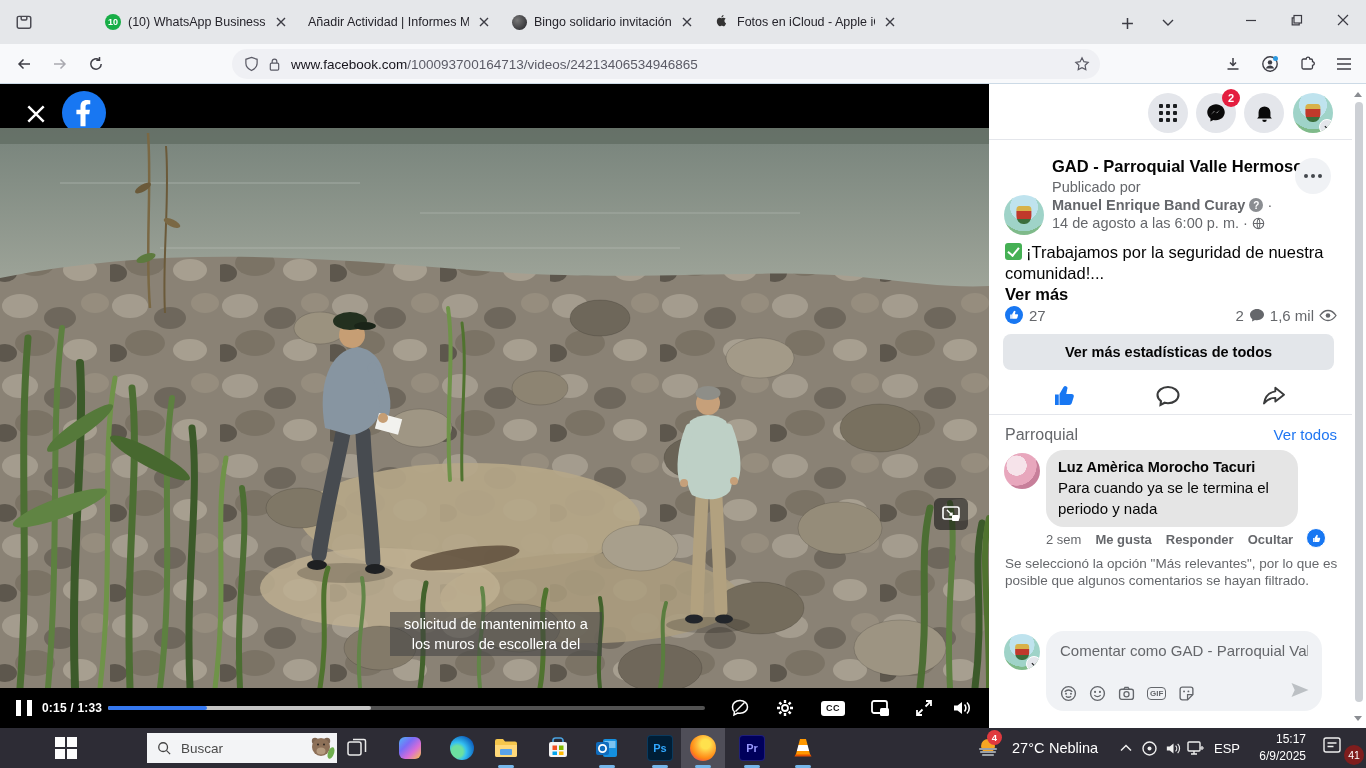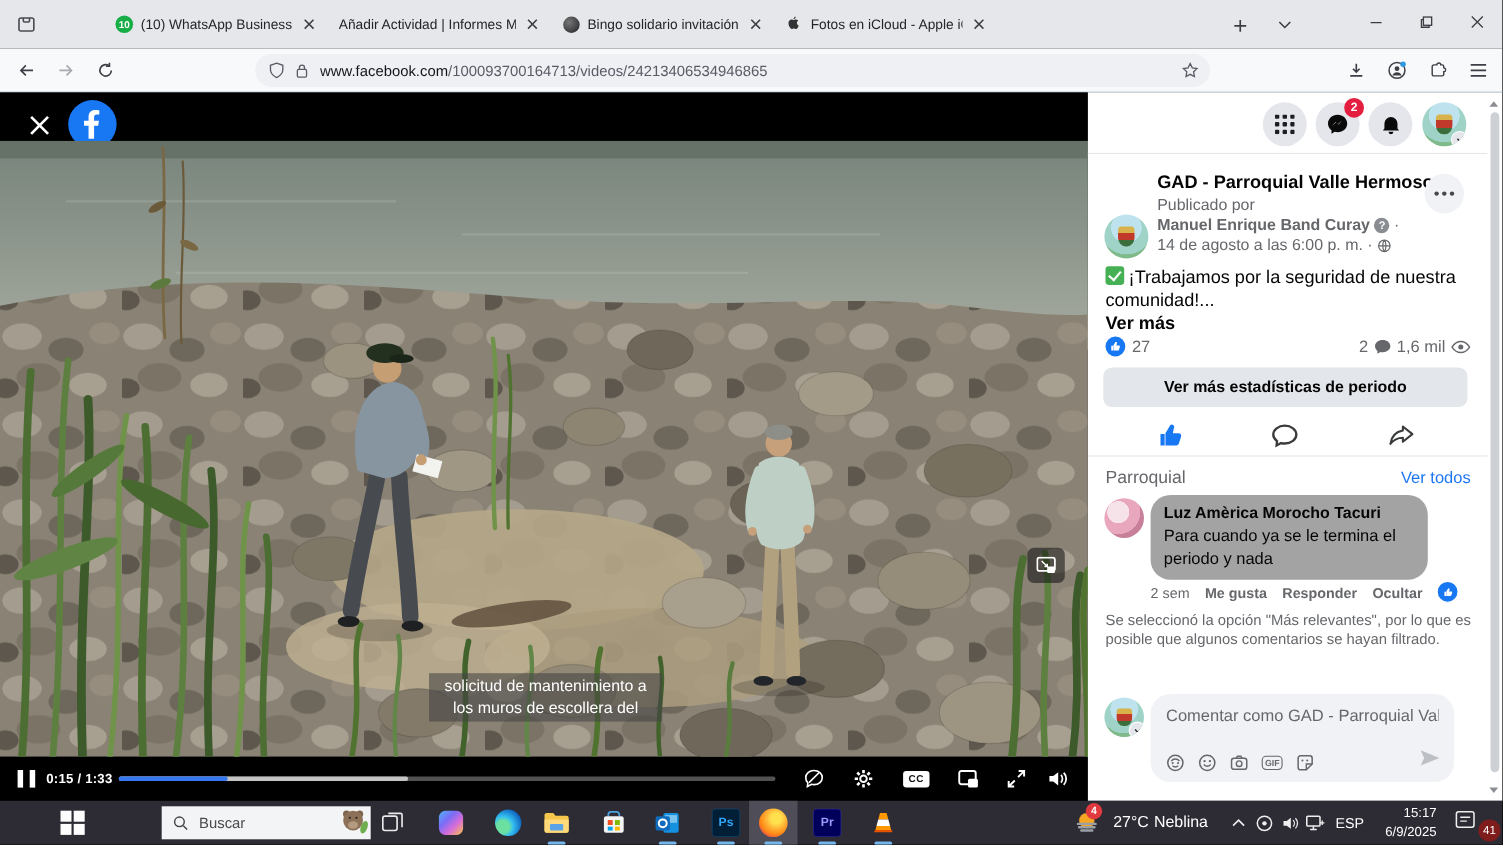--- a/index.html
+++ b/index.html
@@ -70,21 +70,21 @@
   .see-more{position:absolute;left:16px;top:201px;font-size:16.5px;font-weight:bold;}
   .stats-row{position:absolute;left:16px;top:220px;width:332px;height:22px;display:flex;align-items:center;font-size:15px;color:#65676b;}
   .like-pill{width:18px;height:18px;border-radius:50%;background:#1877f2;display:flex;align-items:center;justify-content:center;margin-right:6px;}
   .stats-right{margin-left:auto;display:flex;align-items:center;gap:5px;}
   .stats-btn{position:absolute;left:14px;top:250px;width:331px;height:36px;background:#e3e6ea;border-radius:8px;display:flex;align-items:center;justify-content:center;font-size:14.5px;font-weight:bold;}
   .action-row{position:absolute;left:0px;top:294px;width:363px;height:36px;}
   .action-slot{position:absolute;top:0;width:70px;height:36px;display:flex;align-items:center;justify-content:center;}
   .c-head{position:absolute;left:16px;top:342px;width:332px;display:flex;font-size:16px;color:#65676b;}
   .seeall{margin-left:auto;color:#1f76f2;font-size:15px;}
   .c-avatar{position:absolute;left:15px;top:369px;width:36px;height:36px;border-radius:50%;background:radial-gradient(circle at 35% 35%,#f6e3ea 0 30%,#e8a7bd 31% 60%,#c77f9a 61% 100%);}
-  .c-bubble{position:absolute;left:57px;top:366px;width:252px;box-sizing:border-box;background:#a3a3a3;border-radius:18px;padding:8px 12px;}
+  .c-bubble{position:absolute;left:57px;top:366px;width:252px;box-sizing:border-box;background:#e5e5e5;border-radius:18px;padding:8px 12px;}
   .c-name{font-size:14.5px;font-weight:bold;line-height:19px;}
   .c-text{font-size:15px;line-height:21px;}
   .c-meta{position:absolute;left:57px;top:448px;display:flex;gap:14px;font-size:13px;color:#65676b;align-items:center;}
   .c-meta .bld{font-weight:bold;}
   .c-like{position:absolute;left:317px;top:444px;width:18px;height:18px;border-radius:50%;background:#1877f2;border:1.5px solid #fff;display:flex;align-items:center;justify-content:center;}
   .filter-note{position:absolute;left:16px;top:471px;width:345px;font-size:13.5px;line-height:17px;color:#65676b;}
   .composer-avatar{position:absolute;left:15px;top:550px;width:36px;height:36px;}
   .composer-box{position:absolute;left:57px;top:547px;width:276px;height:80px;background:#f0f2f5;border-radius:18px;box-sizing:border-box;padding:11px 14px;}
   .ph{font-size:15px;color:#65676b;white-space:nowrap;overflow:hidden;}
   .comp-icons{position:absolute;left:14px;bottom:9px;display:flex;gap:12px;align-items:center;}
@@ -553,21 +553,21 @@
             <path d="M8 2c3.9 0 7 2.5 7 5.6 0 3.1-3.1 5.6-7 5.6-.7 0-1.4-.1-2-.2L3 14.5l.3-2.3C2 11.2 1 9.5 1 7.6 1 4.5 4.1 2 8 2z" fill="#65676b"></path>
           </svg>
         <span>1,6 mil</span>
         <svg width="18" height="13" viewBox="0 0 18 12">
             <path d="M1 6c2.2-3.3 5-5 8-5s5.8 1.7 8 5c-2.2 3.3-5 5-8 5S3.2 9.3 1 6z" fill="none" stroke="#65676b" stroke-width="1.3"></path>
             <circle cx="9" cy="6" r="2.3" fill="#65676b"></circle>
           </svg>
       </span>
     </div>
 
-    <div class="stats-btn">Ver más estadísticas de periodo</div>
+    <div class="stats-btn">Ver más estadísticas de todos</div>
 
     <div class="action-row">
       <div class="action-slot" style="left:40px">
         <svg width="24" height="24" viewBox="0 0 16 16">
             <path d="M2 7h2.5v7H2zM6 14h5.5c.8 0 1.5-.5 1.7-1.3l1.3-4.2c.3-1-.4-1.9-1.5-1.9H9.5l.6-3A1.3 1.3 0 0 0 7.7 2L5 6.6V14z" fill="#1877f2"></path>
           </svg>
       </div>
       <div class="action-slot" style="left:144px">
         <svg width="24" height="24" viewBox="0 0 16 16">
             <path d="M8 2c3.9 0 7 2.4 7 5.4s-3.1 5.4-7 5.4c-.8 0-1.5-.1-2.2-.3L3 14l.3-2.6C2 10.4 1 9 1 7.4 1 4.4 4.1 2 8 2z" fill="none" stroke="#3a3b3c" stroke-width="1.4"></path>

